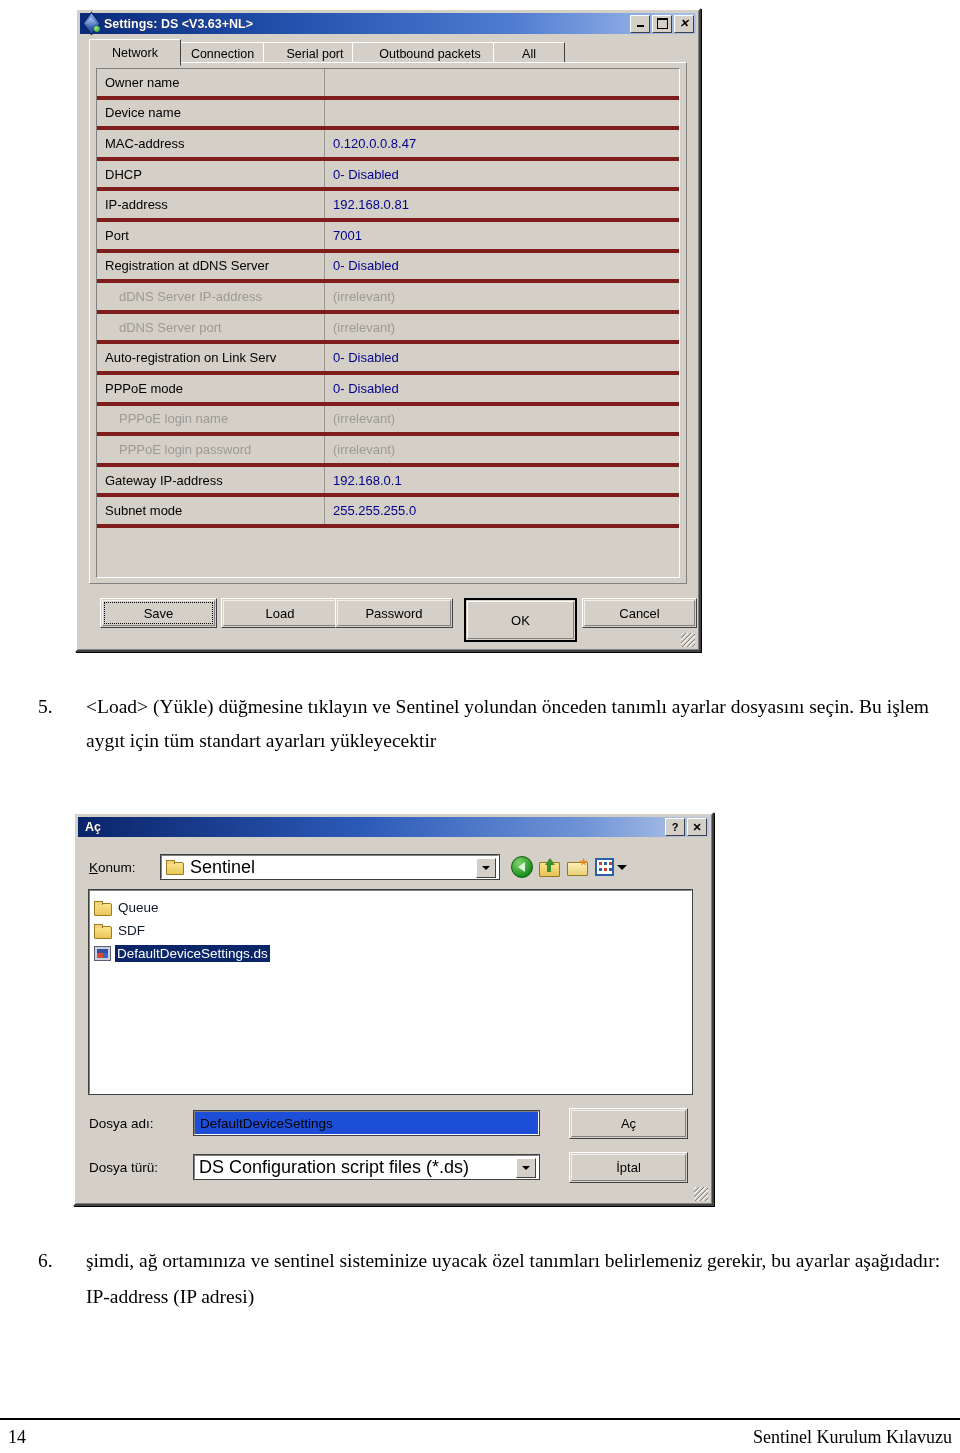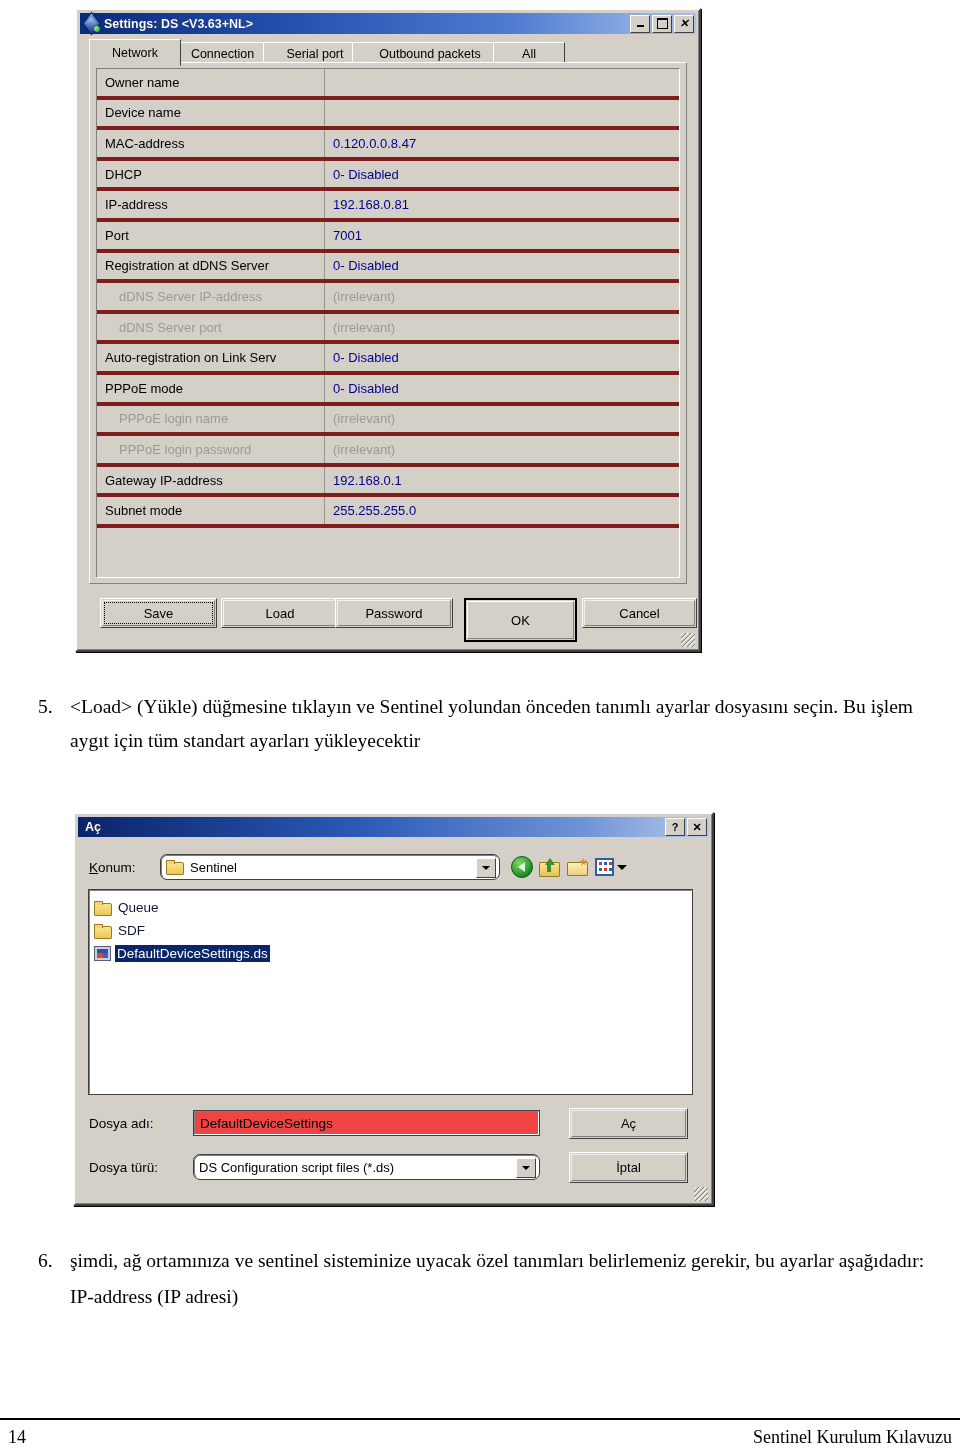--- a/index.html
+++ b/index.html
@@ -135,52 +135,52 @@
       linear-gradient(135deg,transparent 45%,#808080 45%,#808080 56%,transparent 56%) 0 0/5px 5px,
       linear-gradient(135deg,transparent 45%,#ffffff 45%,#ffffff 52%,transparent 52%) 1px 1px/5px 5px;
   }
 
   
   .para{
     position:absolute;font-family:"Liberation Serif", serif;
     font-size:19.5px;color:#000;line-height:34px;
   }
   .para .num{position:absolute;left:0;top:0;width:32px;}
-  .para .txt{display:block;margin-left:32px;}
+  .para .txt{display:block;margin-left:48px;}
 
   
   #open-dialog{left:73px;top:812px;width:637px;height:390px;}
   .od-title{height:20px;}
   .od-row{position:absolute;display:flex;align-items:center;}
   .lbl{
     font-size:13.5px;color:#000;font-family:"Liberation Sans", sans-serif;
     white-space:nowrap;
   }
   .lbl u{text-decoration:underline;}
   .combo{
     position:relative;height:24px;background:#fff;box-sizing:border-box;
     border-top:1px solid #808080;border-left:1px solid #808080;
     border-right:1px solid #ffffff;border-bottom:1px solid #ffffff;
     outline:1px solid #404040;
     display:flex;align-items:center;padding-left:4px;
-    font-size:13px;color:#000;font-family:"Liberation Sans", sans-serif;border-radius:6px;
+    font-size:18px;color:#000;font-family:"Liberation Sans", sans-serif;
   }
   .combo .arrowbtn{
     position:absolute;right:2px;top:2px;width:18px;height:18px;
     background:#d4d0c8;
     border-top:1px solid #ffffff;border-left:1px solid #ffffff;
     border-right:1px solid #404040;border-bottom:1px solid #404040;
     display:flex;align-items:center;justify-content:center;
   }
   .caret-dn{
     width:0;height:0;border-left:4px solid transparent;border-right:4px solid transparent;
     border-top:4px solid #000;
   }
   .textbox{
-    position:relative;height:24px;background:#ef4444;box-sizing:border-box;
+    position:relative;height:24px;background:#1d4ed8;box-sizing:border-box;
     border-top:1px solid #808080;border-left:1px solid #808080;
     border-right:1px solid #ffffff;border-bottom:1px solid #ffffff;
     outline:1px solid #404040;
     display:flex;align-items:center;padding-left:5px;
     font-size:13.5px;color:#000;font-family:"Liberation Sans", sans-serif;
   }
   .filelist{
     position:absolute;background:#fff;box-sizing:border-box;
     border-top:1px solid #808080;border-left:1px solid #808080;
     border-right:1px solid #ffffff;border-bottom:1px solid #ffffff;

